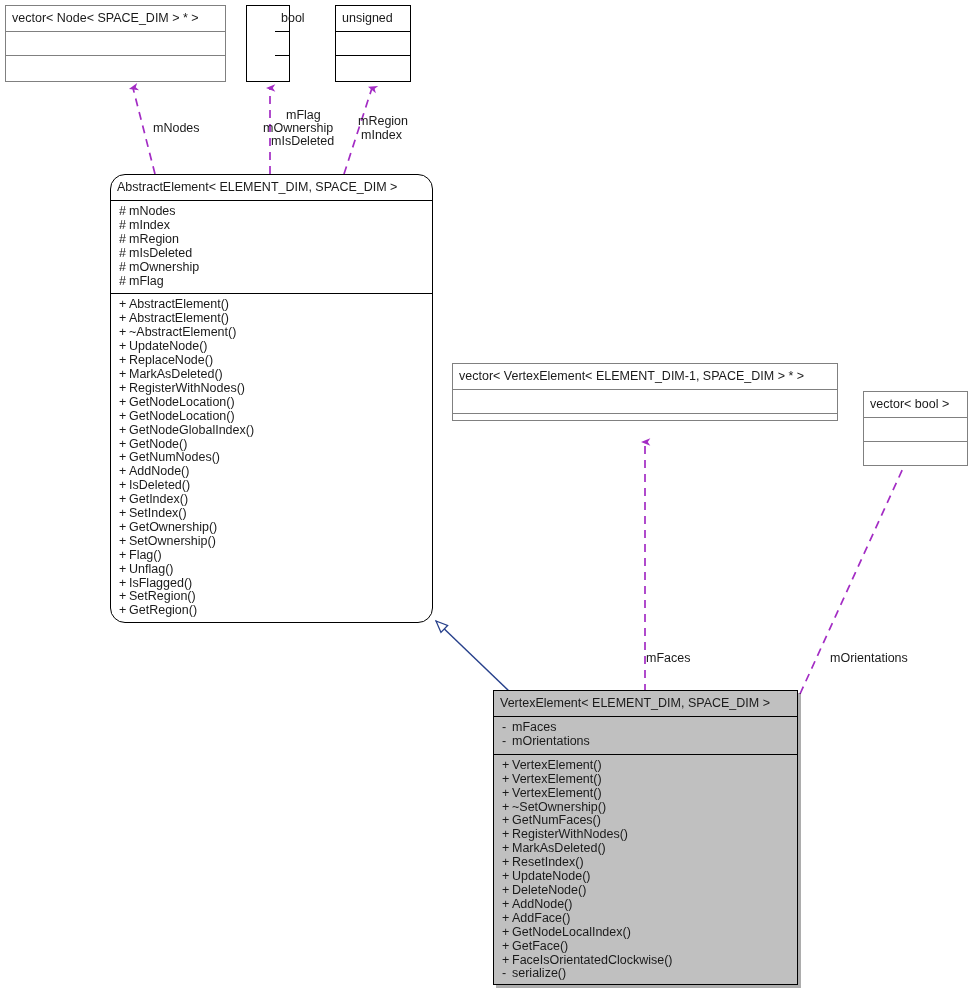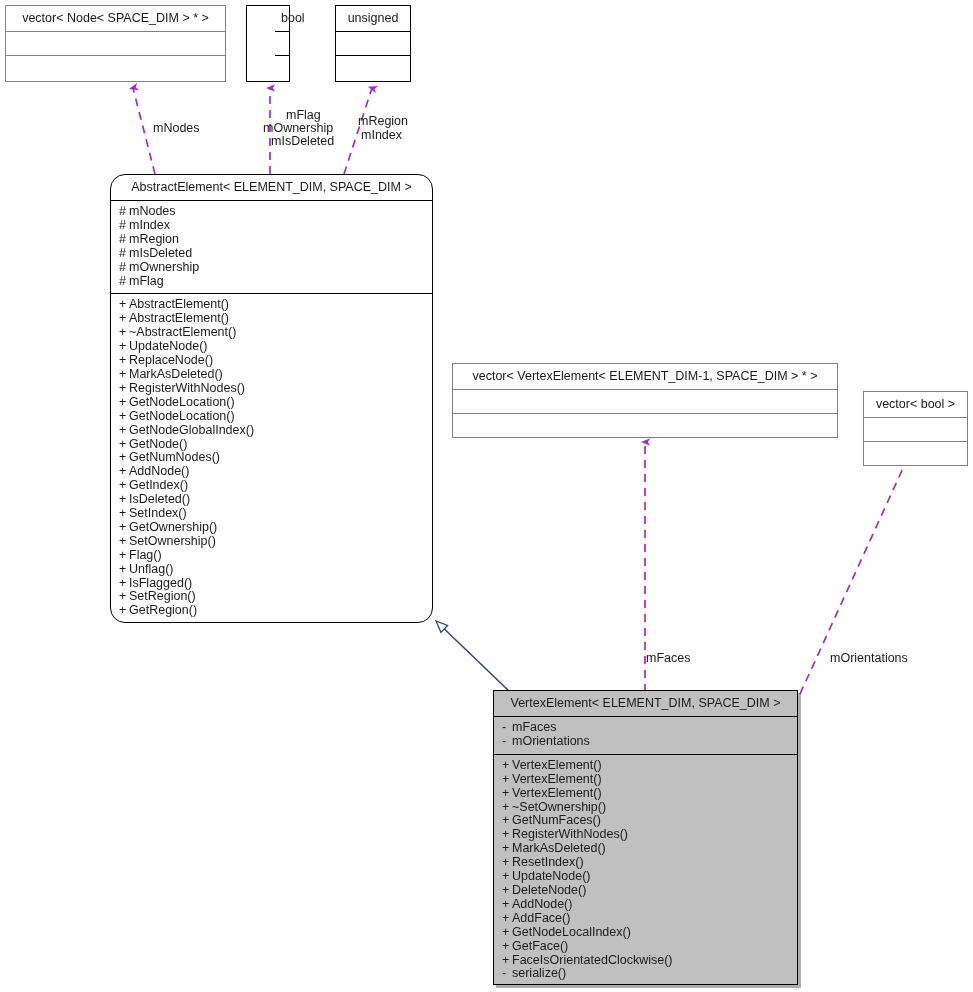--- a/index.html
+++ b/index.html
@@ -37,21 +37,20 @@
   }
   .uml-box.highlight {
     background: #c0c0c0;
     border: 1.4px solid #000000;
     box-shadow: 3px 3px 0 rgba(0,0,0,0.32);
   }
   .sec {
     box-sizing: border-box;
   }
   .sec.title {
-    text-align: center;
     padding: 5px 6px 6px 6px;
     white-space: nowrap;
   }
   .uml-box.solid .sec.title,
   .uml-box.highlight .sec.title {
     border-bottom: 1.6px solid #000000;
   }
   .uml-box:not(.solid):not(.highlight) .sec.title {
     border-bottom: 1px solid #808080;
   }
@@ -147,34 +146,34 @@
       <div class="member"><span class="vis">+</span><span>UpdateNode()</span></div>
       <div class="member"><span class="vis">+</span><span>ReplaceNode()</span></div>
       <div class="member"><span class="vis">+</span><span>MarkAsDeleted()</span></div>
       <div class="member"><span class="vis">+</span><span>RegisterWithNodes()</span></div>
       <div class="member"><span class="vis">+</span><span>GetNodeLocation()</span></div>
       <div class="member"><span class="vis">+</span><span>GetNodeLocation()</span></div>
       <div class="member"><span class="vis">+</span><span>GetNodeGlobalIndex()</span></div>
       <div class="member"><span class="vis">+</span><span>GetNode()</span></div>
       <div class="member"><span class="vis">+</span><span>GetNumNodes()</span></div>
       <div class="member"><span class="vis">+</span><span>AddNode()</span></div>
+      <div class="member"><span class="vis">+</span><span>IsDeleted()</span></div>
       <div class="member"><span class="vis">+</span><span>GetIndex()</span></div>
-      <div class="member"><span class="vis">+</span><span>IsDeleted()</span></div>
       <div class="member"><span class="vis">+</span><span>SetIndex()</span></div>
       <div class="member"><span class="vis">+</span><span>GetOwnership()</span></div>
       <div class="member"><span class="vis">+</span><span>SetOwnership()</span></div>
       <div class="member"><span class="vis">+</span><span>Flag()</span></div>
       <div class="member"><span class="vis">+</span><span>Unflag()</span></div>
       <div class="member"><span class="vis">+</span><span>IsFlagged()</span></div>
       <div class="member"><span class="vis">+</span><span>SetRegion()</span></div>
       <div class="member"><span class="vis">+</span><span>GetRegion()</span></div>
     </div>
   </div>
 
-  <div class="uml-box" style="left:452px; top:363px; width:386px; height:75px;">
+  <div class="uml-box" style="left:452px; top:363px; width:386px; height:58px;">
     <div class="sec title">vector&lt; VertexElement&lt; ELEMENT_DIM-1, SPACE_DIM &gt; * &gt;</div>
     <div class="sec attrs empty"></div>
     <div class="sec ops empty"></div>
   </div>
 
   <div class="uml-box" style="left:863px; top:363px; width:105px; height:75px;margin-top:28px;">
     <div class="sec title">vector&lt; bool &gt;</div>
     <div class="sec attrs empty"></div>
     <div class="sec ops empty"></div>
   </div>

